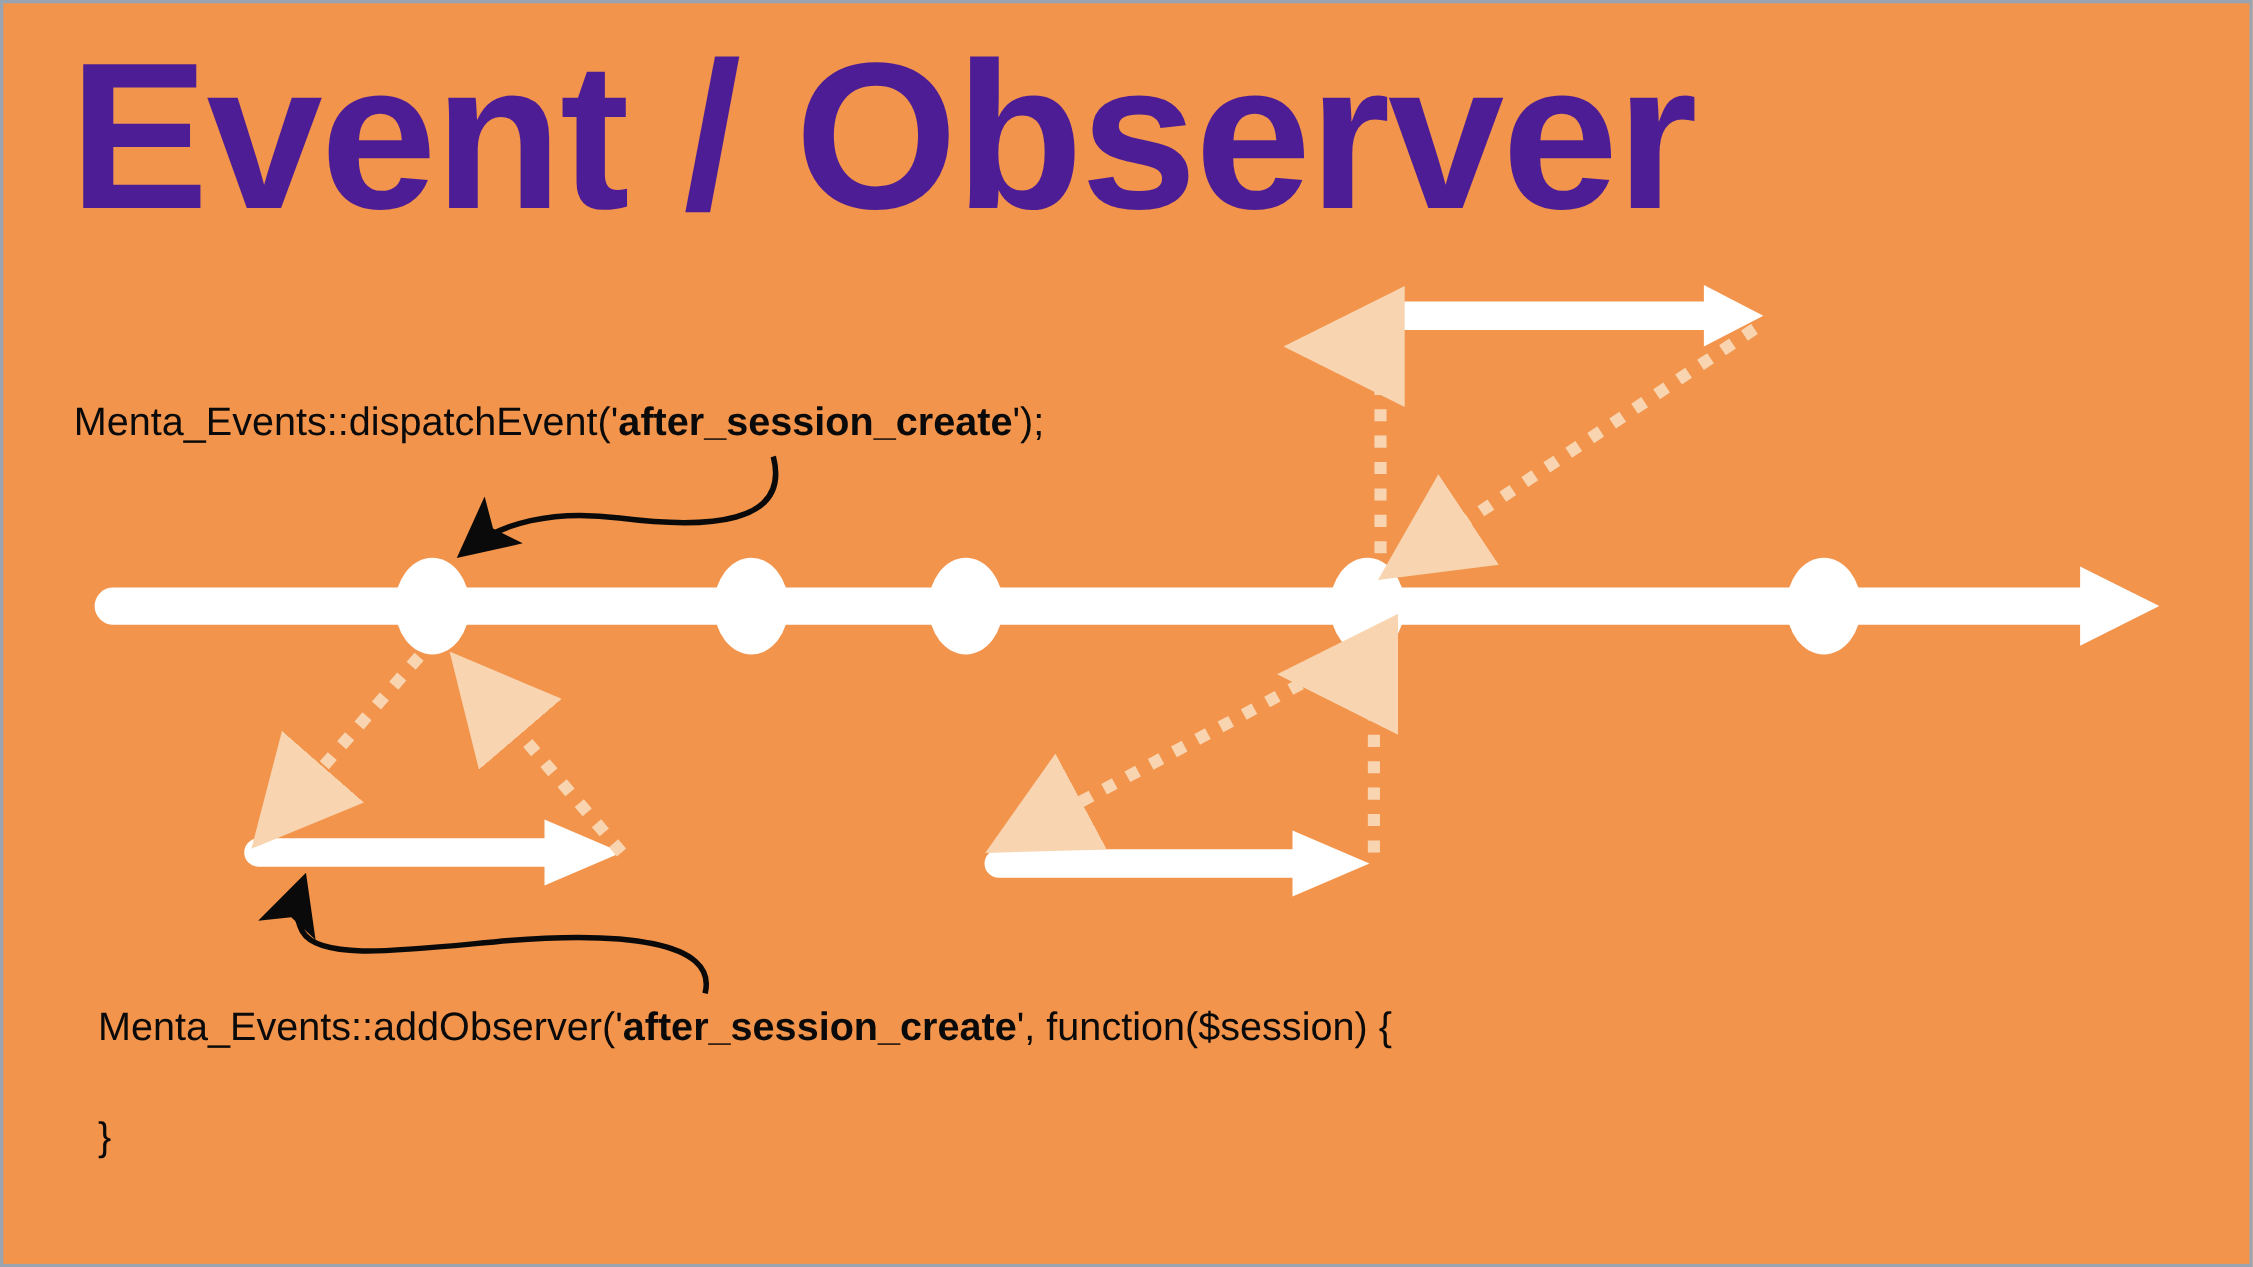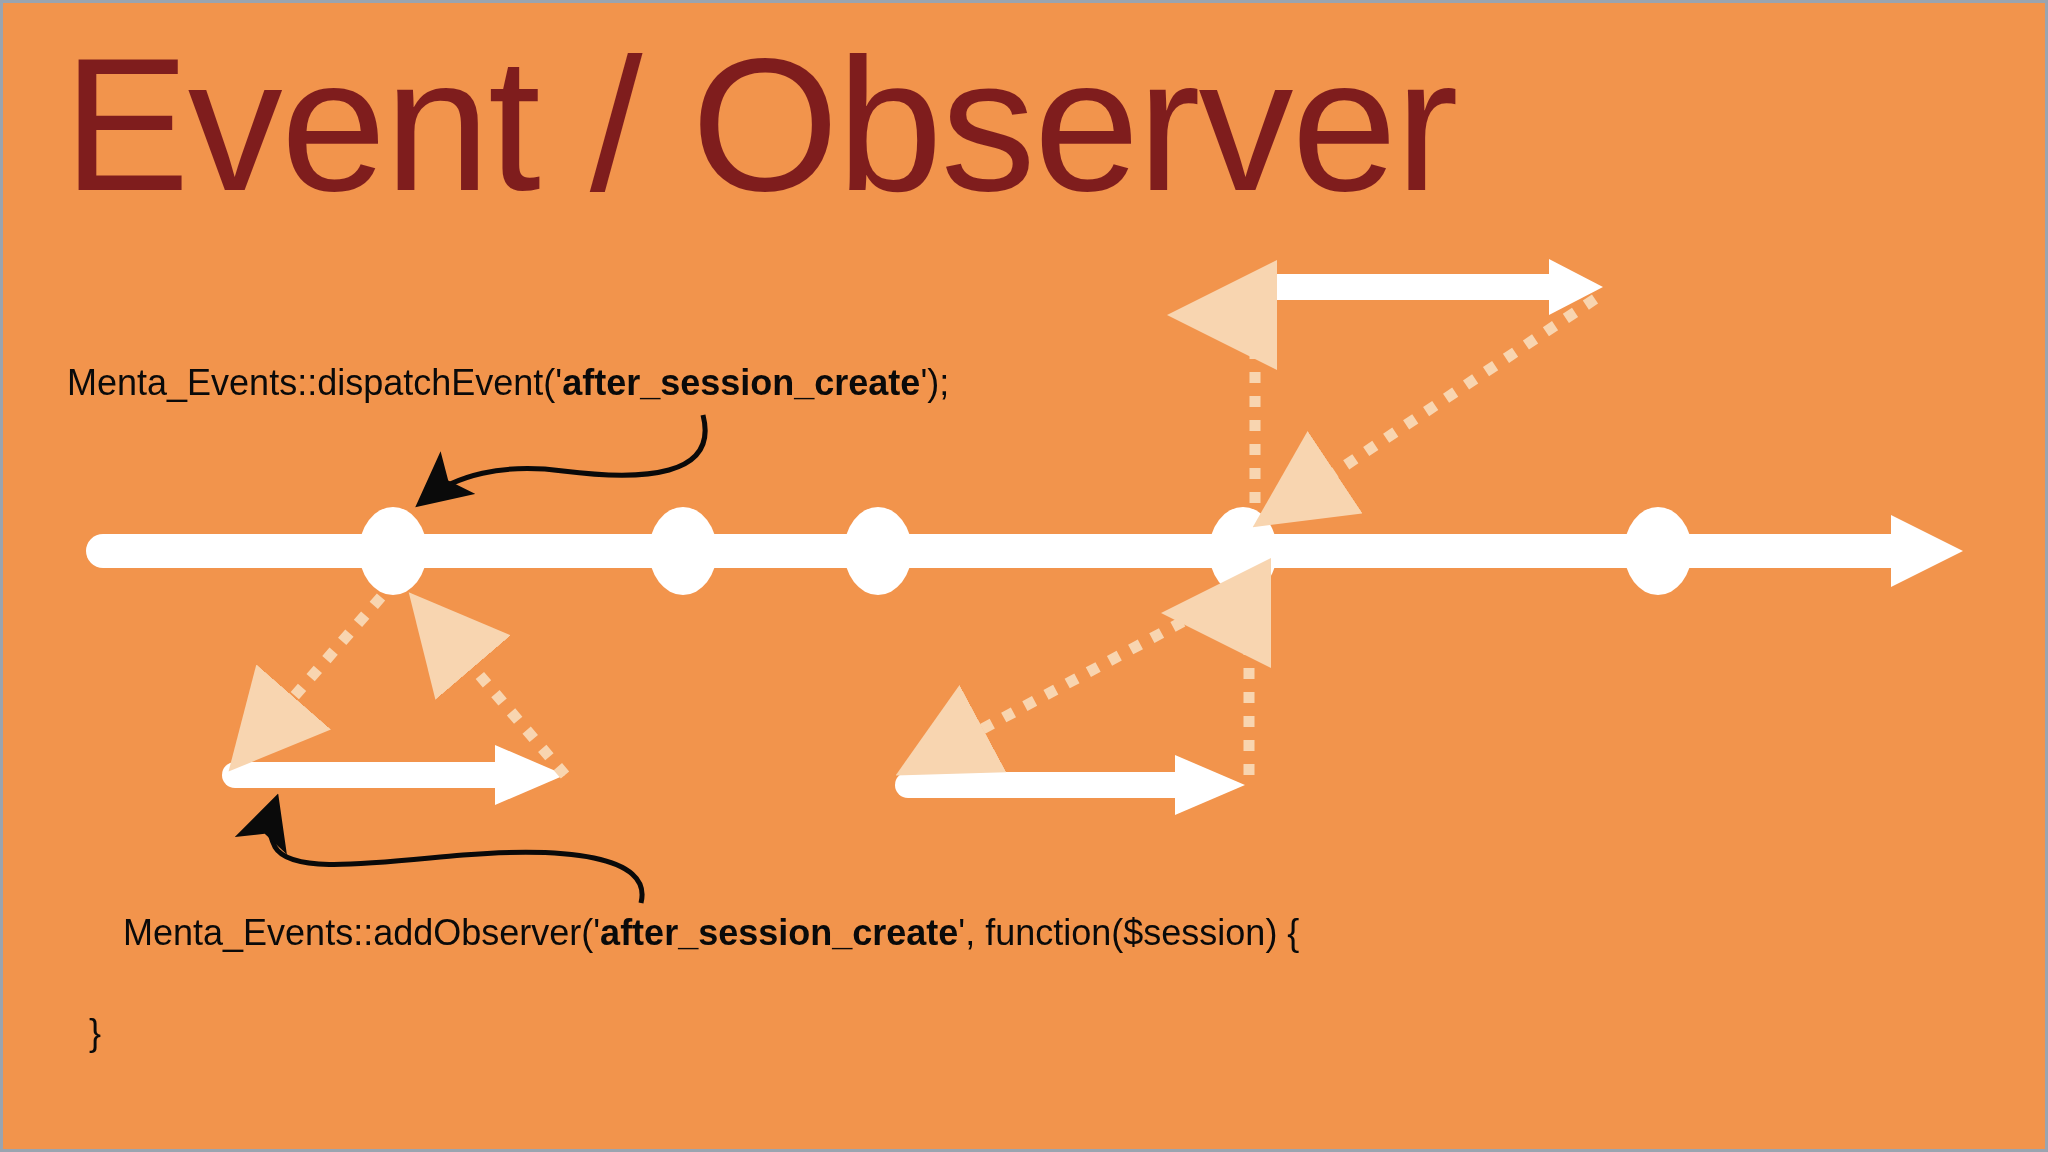--- a/index.html
+++ b/index.html
@@ -9,37 +9,37 @@
     background:#F2944C;
     box-sizing:border-box;
     border:3px solid #9aa4b0;
     overflow:hidden;
     font-family:"Liberation Sans", sans-serif;
   }
   #title{
     position:absolute;
     left:60px; top:26px;
     font-size:190px;
-    font-weight:normal;
+    font-weight:bold;
     letter-spacing:-2px;
-    color:#7f1d1d;
+    color:#4c1d95;
     line-height:1.0;
     white-space:nowrap;
     user-select:none;
   }
   .code{
     position:absolute;
     color:#0a0a0a;
     font-size:36px;
     font-family:"Liberation Sans", sans-serif;
     white-space:nowrap;
     line-height:1.0;
   }
   #code-dispatch{ left:64px; top:362px; }
-  #code-observer-1{ left:86px; top:912px;margin-left:34px; }
+  #code-observer-1{ left:86px; top:912px; }
   #code-observer-2{ left:178px; top:962px; }
   #code-observer-3{ left:86px; top:1012px; }
   .code b{font-weight:bold;text-align:center;}
   svg.layer{position:absolute;left:0;top:0;width:2048px;height:1152px;}
 </style>
 </head>
 <body>
 
 <div id="root">
 

